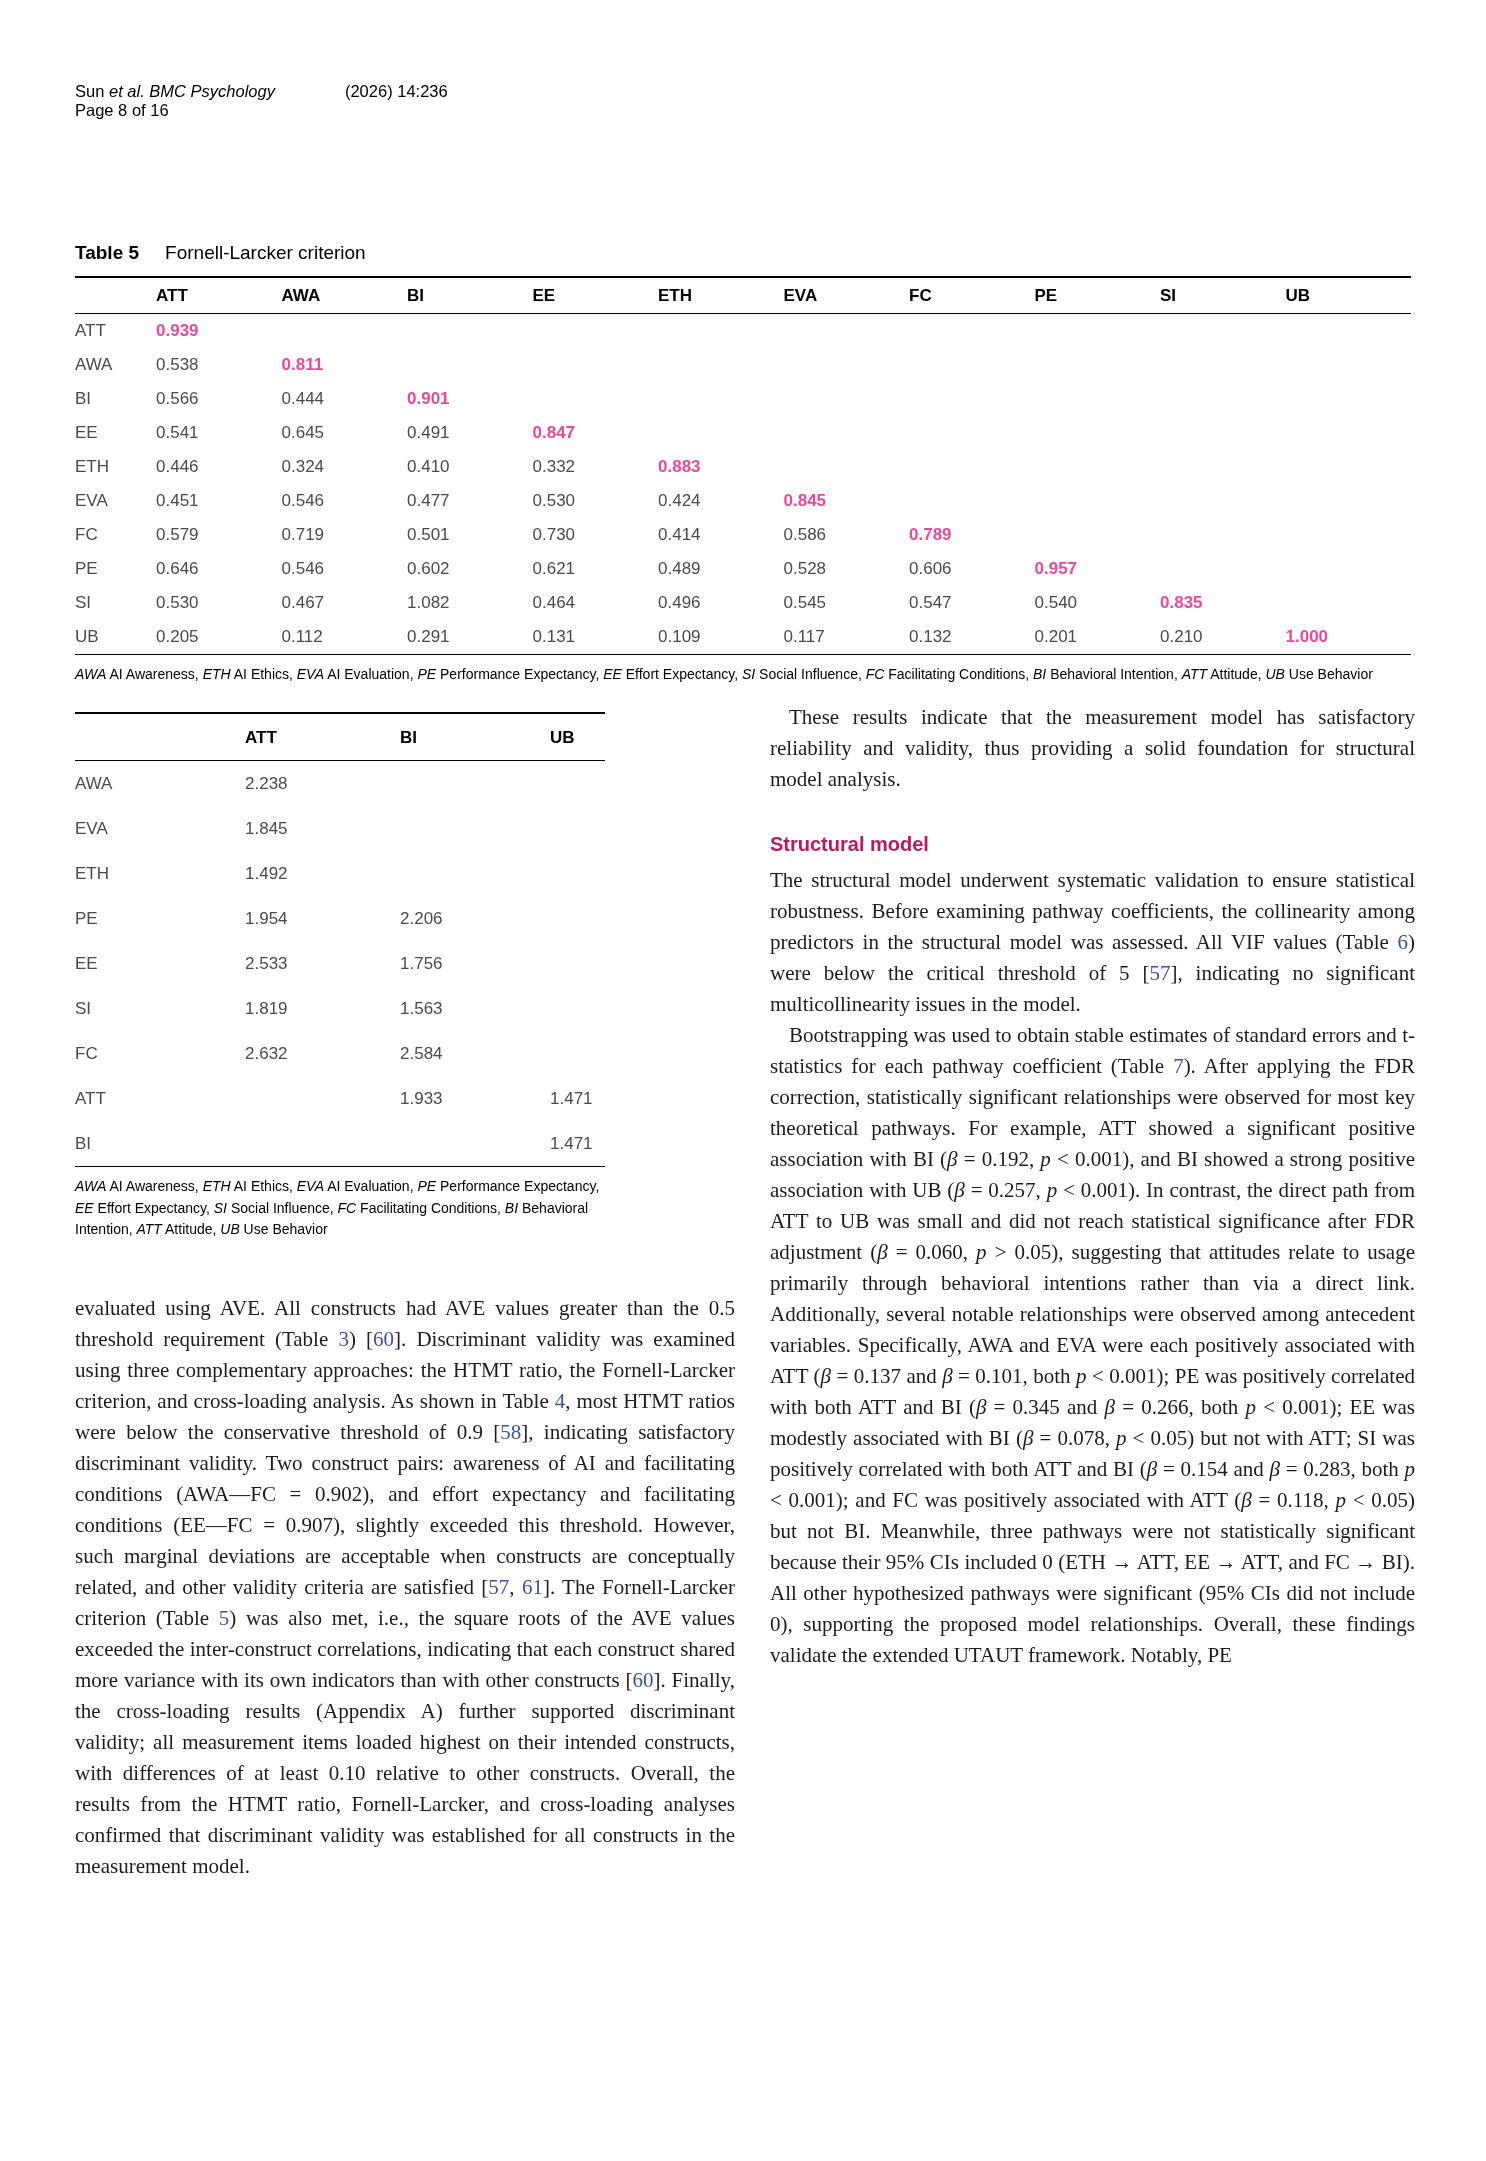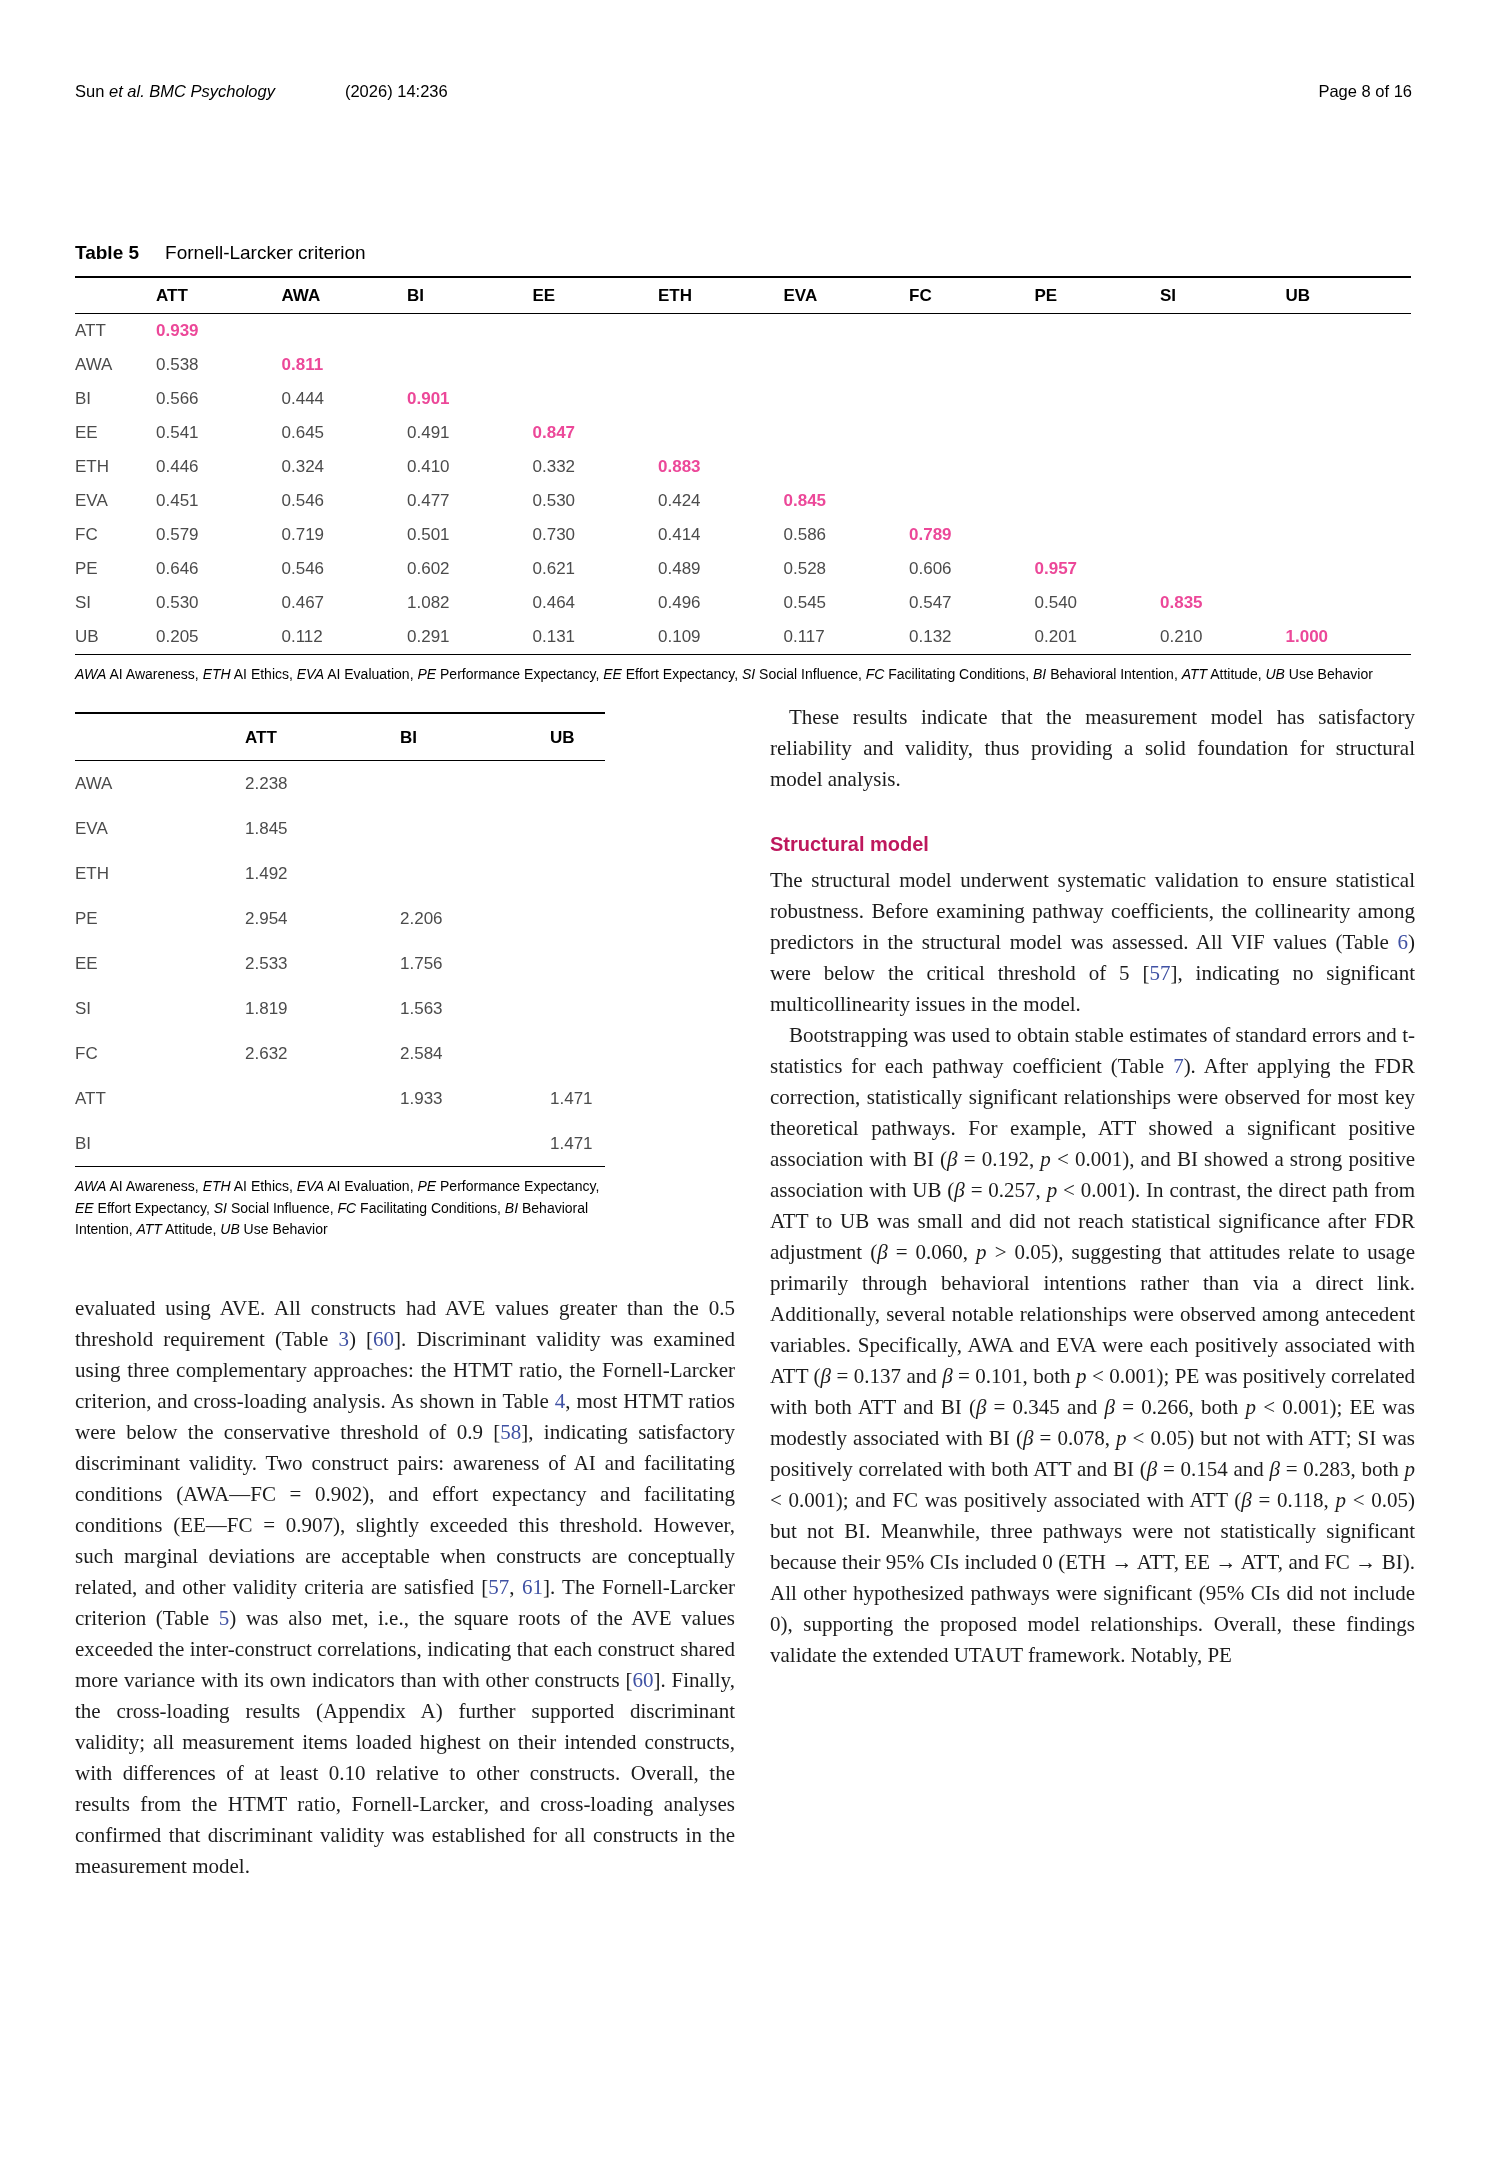--- a/index.html
+++ b/index.html
@@ -10,21 +10,21 @@
     font-family:"Liberation Serif", serif;
     color:#1c1c1c;
     margin:0 auto;
     overflow:hidden;
   }
   
   .running-head{
     position:absolute;top:82px;left:75px;right:74px;
     display:flex;justify-content:space-between;
     font-family:"Liberation Sans", sans-serif;
-    font-size:16.5px;color:#000;
+    font-size:16.5px;color:#000;flex-direction:column;
   }
   .running-head .left-part span{white-space:pre-wrap;}
   .cite{margin-left:70px;}
   
   .tbl-block{position:absolute;}
   .tbl-caption{
     font-family:"Liberation Sans", sans-serif;
     font-size:19px;color:#000;line-height:22px;margin:0 0 12px 0;
   }
   .tbl-caption .cap-label{font-weight:700;margin-right:26px;}
@@ -267,21 +267,21 @@
               <td></td>
             </tr>
             <tr>
               <td class="lbl">ETH</td>
               <td>1.492</td>
               <td></td>
               <td></td>
             </tr>
             <tr>
               <td class="lbl">PE</td>
-              <td>2.954</td>
+              <td>1.954</td>
               <td>2.206</td>
               <td></td>
             </tr>
             <tr>
               <td class="lbl">EE</td>
               <td>2.533</td>
               <td>1.756</td>
               <td></td>
             </tr>
             <tr>

